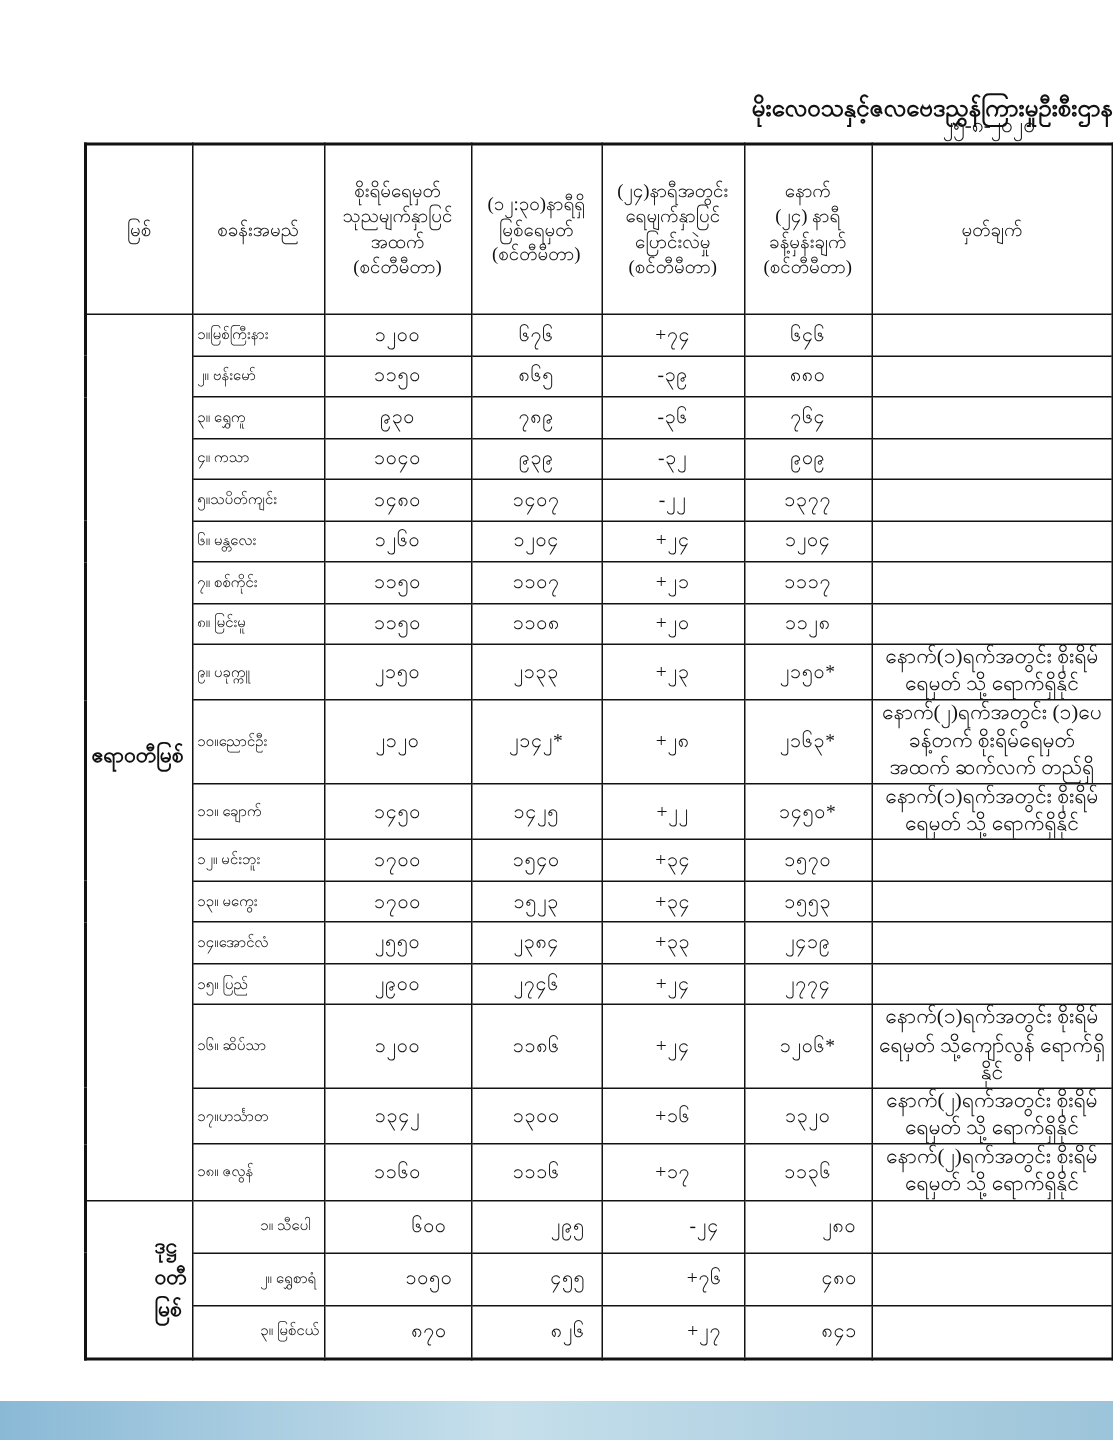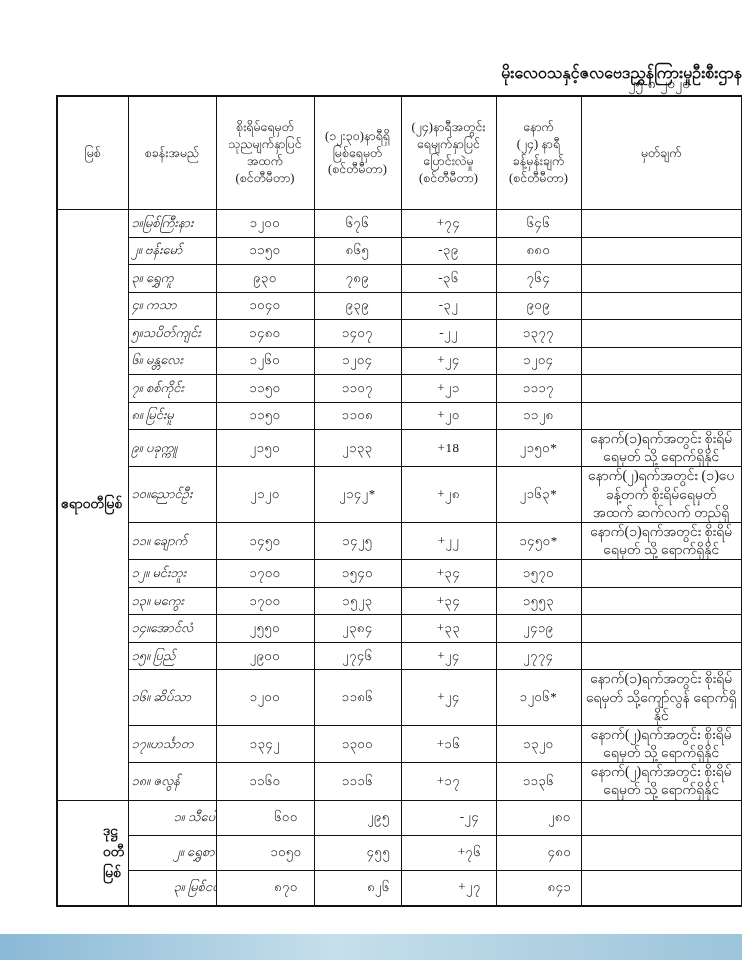--- a/index.html
+++ b/index.html
@@ -22,21 +22,21 @@
   table.levels{border:2.4px solid #121212;}
   thead th{font-weight:normal;font-size:12.5px;line-height:1.35;text-align:center;white-space:pre-line;height:112px;}
   col.c-river{width:71px;}
   col.c-station{width:88px;}
   col.c-danger{width:98px;}
   col.c-current{width:87px;}
   col.c-change{width:95px;}
   col.c-forecast{width:85px;}
   col.c-remark{width:161px;}
   td.river-cell{font-size:14px;font-weight:bold;text-align:left;padding:0 1px;}
-  td.station-cell{font-size:13px;text-align:left;padding-left:5px;white-space:nowrap;font-style:italic;}
+  td.station-cell{font-size:10px;text-align:left;padding-left:5px;white-space:nowrap;}
   td.num-cell{font-size:13px;text-align:center;letter-spacing:.5px;}
   td.remark-cell{font-size:14px;text-align:center;line-height:1.3;padding:1px 6px;}
   tr.g1 td{height:26.5px;}
   tr.g2 td{height:34px;padding-left:45px;}
   .footer-bar{
     position:absolute;left:0;bottom:0;width:742px;height:26px;
     background:linear-gradient(90deg,#8ab9d6 0%,#c6dfeb 45%,#9cc4da 100%);
   }
 </style>
 </head>
@@ -142,21 +142,21 @@
         <td class="num-cell">၁၁၅၀</td>
         <td class="num-cell">၁၁၀၈</td>
         <td class="num-cell">+၂၀</td>
         <td class="num-cell">၁၁၂၈</td>
         <td class="remark-cell"></td>
       </tr>
       <tr class="g1">
         <td class="station-cell">၉။ ပခုက္ကူ</td>
         <td class="num-cell">၂၁၅၀</td>
         <td class="num-cell">၂၁၃၃</td>
-        <td class="num-cell">+18</td>
+        <td class="num-cell">+၂၃</td>
         <td class="num-cell">၂၁၅၀*</td>
         <td class="remark-cell">နောက်(၁)ရက်အတွင်း စိုးရိမ်ရေမှတ် သို့ ရောက်ရှိနိုင်</td>
       </tr>
       <tr class="g1">
         <td class="station-cell">၁၀။ညောင်ဦး</td>
         <td class="num-cell">၂၁၂၀</td>
         <td class="num-cell">၂၁၄၂*</td>
         <td class="num-cell">+၂၈</td>
         <td class="num-cell">၂၁၆၃*</td>
         <td class="remark-cell">နောက်(၂)ရက်အတွင်း (၁)ပေခန့်တက် စိုးရိမ်ရေမှတ် အထက် ဆက်လက် တည်ရှိ</td>

